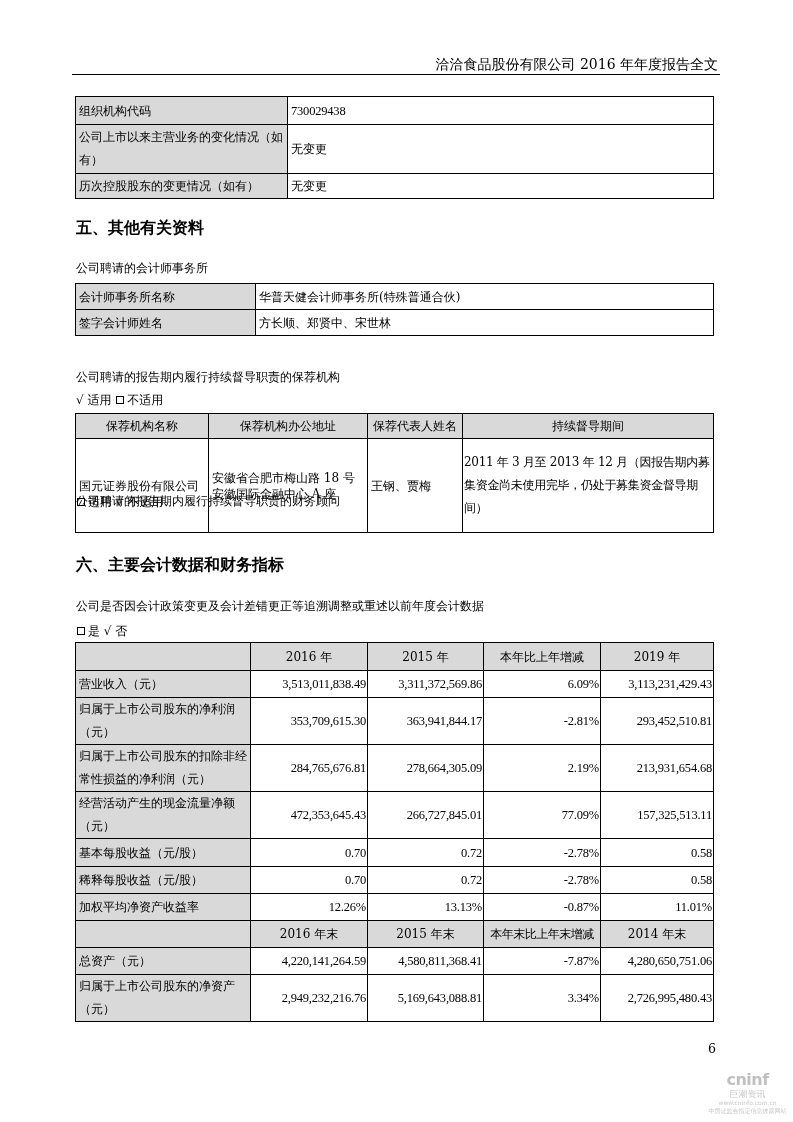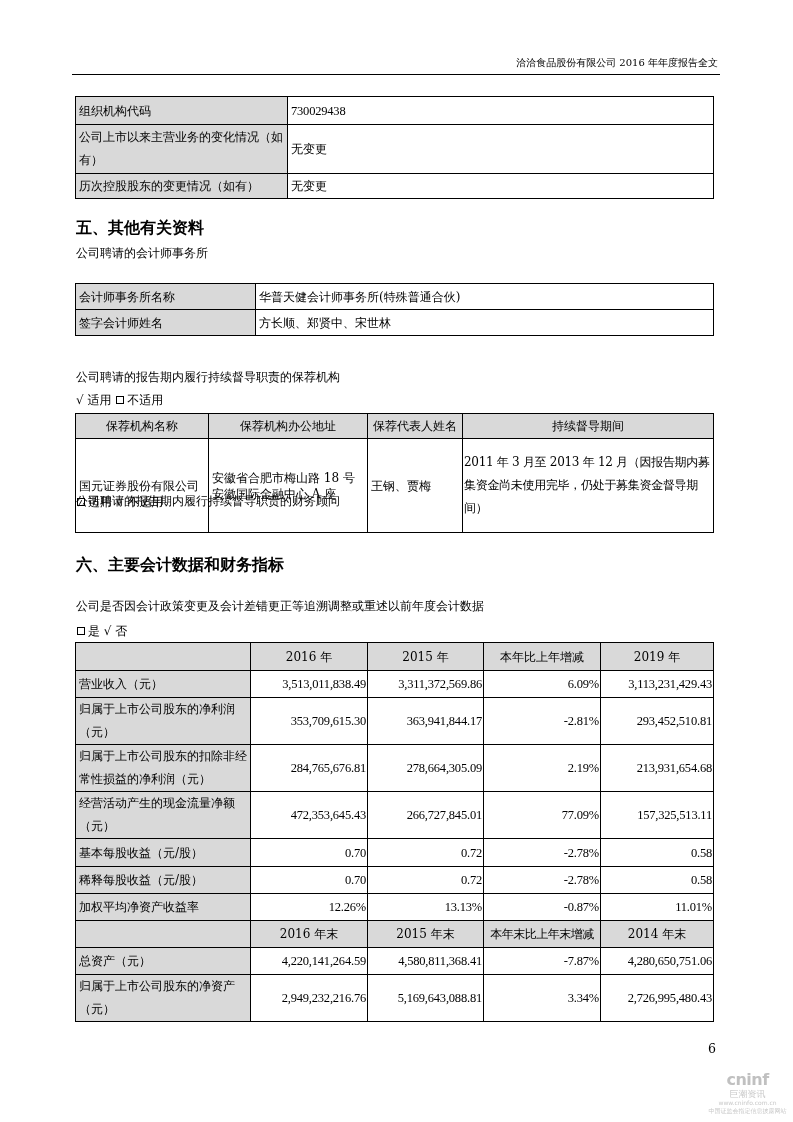--- a/index.html
+++ b/index.html
@@ -1,21 +1,21 @@
 <!DOCTYPE html>
 <html><head>
 <meta charset="utf-8">
 <style>
   html, body { margin: 0; padding: 0; }
   body {
     width: 793px; height: 1122px; background: #ffffff; position: relative; overflow: hidden;
     font-family: "DejaVu Serif", "Liberation Serif", serif; color: #000;
   }
   .abs { position: absolute; }
-  .header-title { right: 75px; top: 56px; font-size: 10px; white-space: nowrap; }
+  .header-title { right: 75px; top: 56px; font-size: 14px; white-space: nowrap; }
   .header-rule { left: 72px; top: 74px; width: 648px; height: 0; border-top: 1.3px solid #000; }
 
   table { position: absolute; border-collapse: collapse; table-layout: fixed; font-size: 12px; }
   td, th { border: 1.3px solid #000; padding: 0 3px; vertical-align: middle; font-weight: normal; line-height: 20px; }
   .lbl { background: #d9d9d9; text-align: left; }
   .hdr { background: #d9d9d9; text-align: center; }
   .num { text-align: right; padding-right: 1px; font-family: "Liberation Serif", "DejaVu Serif", serif; font-size: 12.5px; letter-spacing: -0.2px; }
   .val { text-align: left; }
 
   .h2 { left: 76px; font-size: 16px; font-weight: bold; font-family: "DejaVu Sans", "Liberation Sans", sans-serif; }
@@ -48,21 +48,21 @@
     <td class="val">无变更</td>
   </tr>
   <tr style="height:25px">
     <td class="lbl">历次控股股东的变更情况（如有）</td>
     <td class="val">无变更</td>
   </tr>
 </tbody>
   </table>
 
 <div class="abs h2" style="top:218px">五、其他有关资料</div>
-<div class="abs txt" style="top:245px">公司聘请的会计师事务所</div>
+<div class="abs txt" style="top:260px">公司聘请的会计师事务所</div>
 
 <table style="left:75px; top:283px; width:638px;">
   <colgroup>
       <col style="width:180px">
       <col style="width:458px">
     </colgroup>
   <tbody>
       <tr style="height:26px">
     <td class="lbl">会计师事务所名称</td>
     <td class="val">华普天健会计师事务所(特殊普通合伙)</td>

